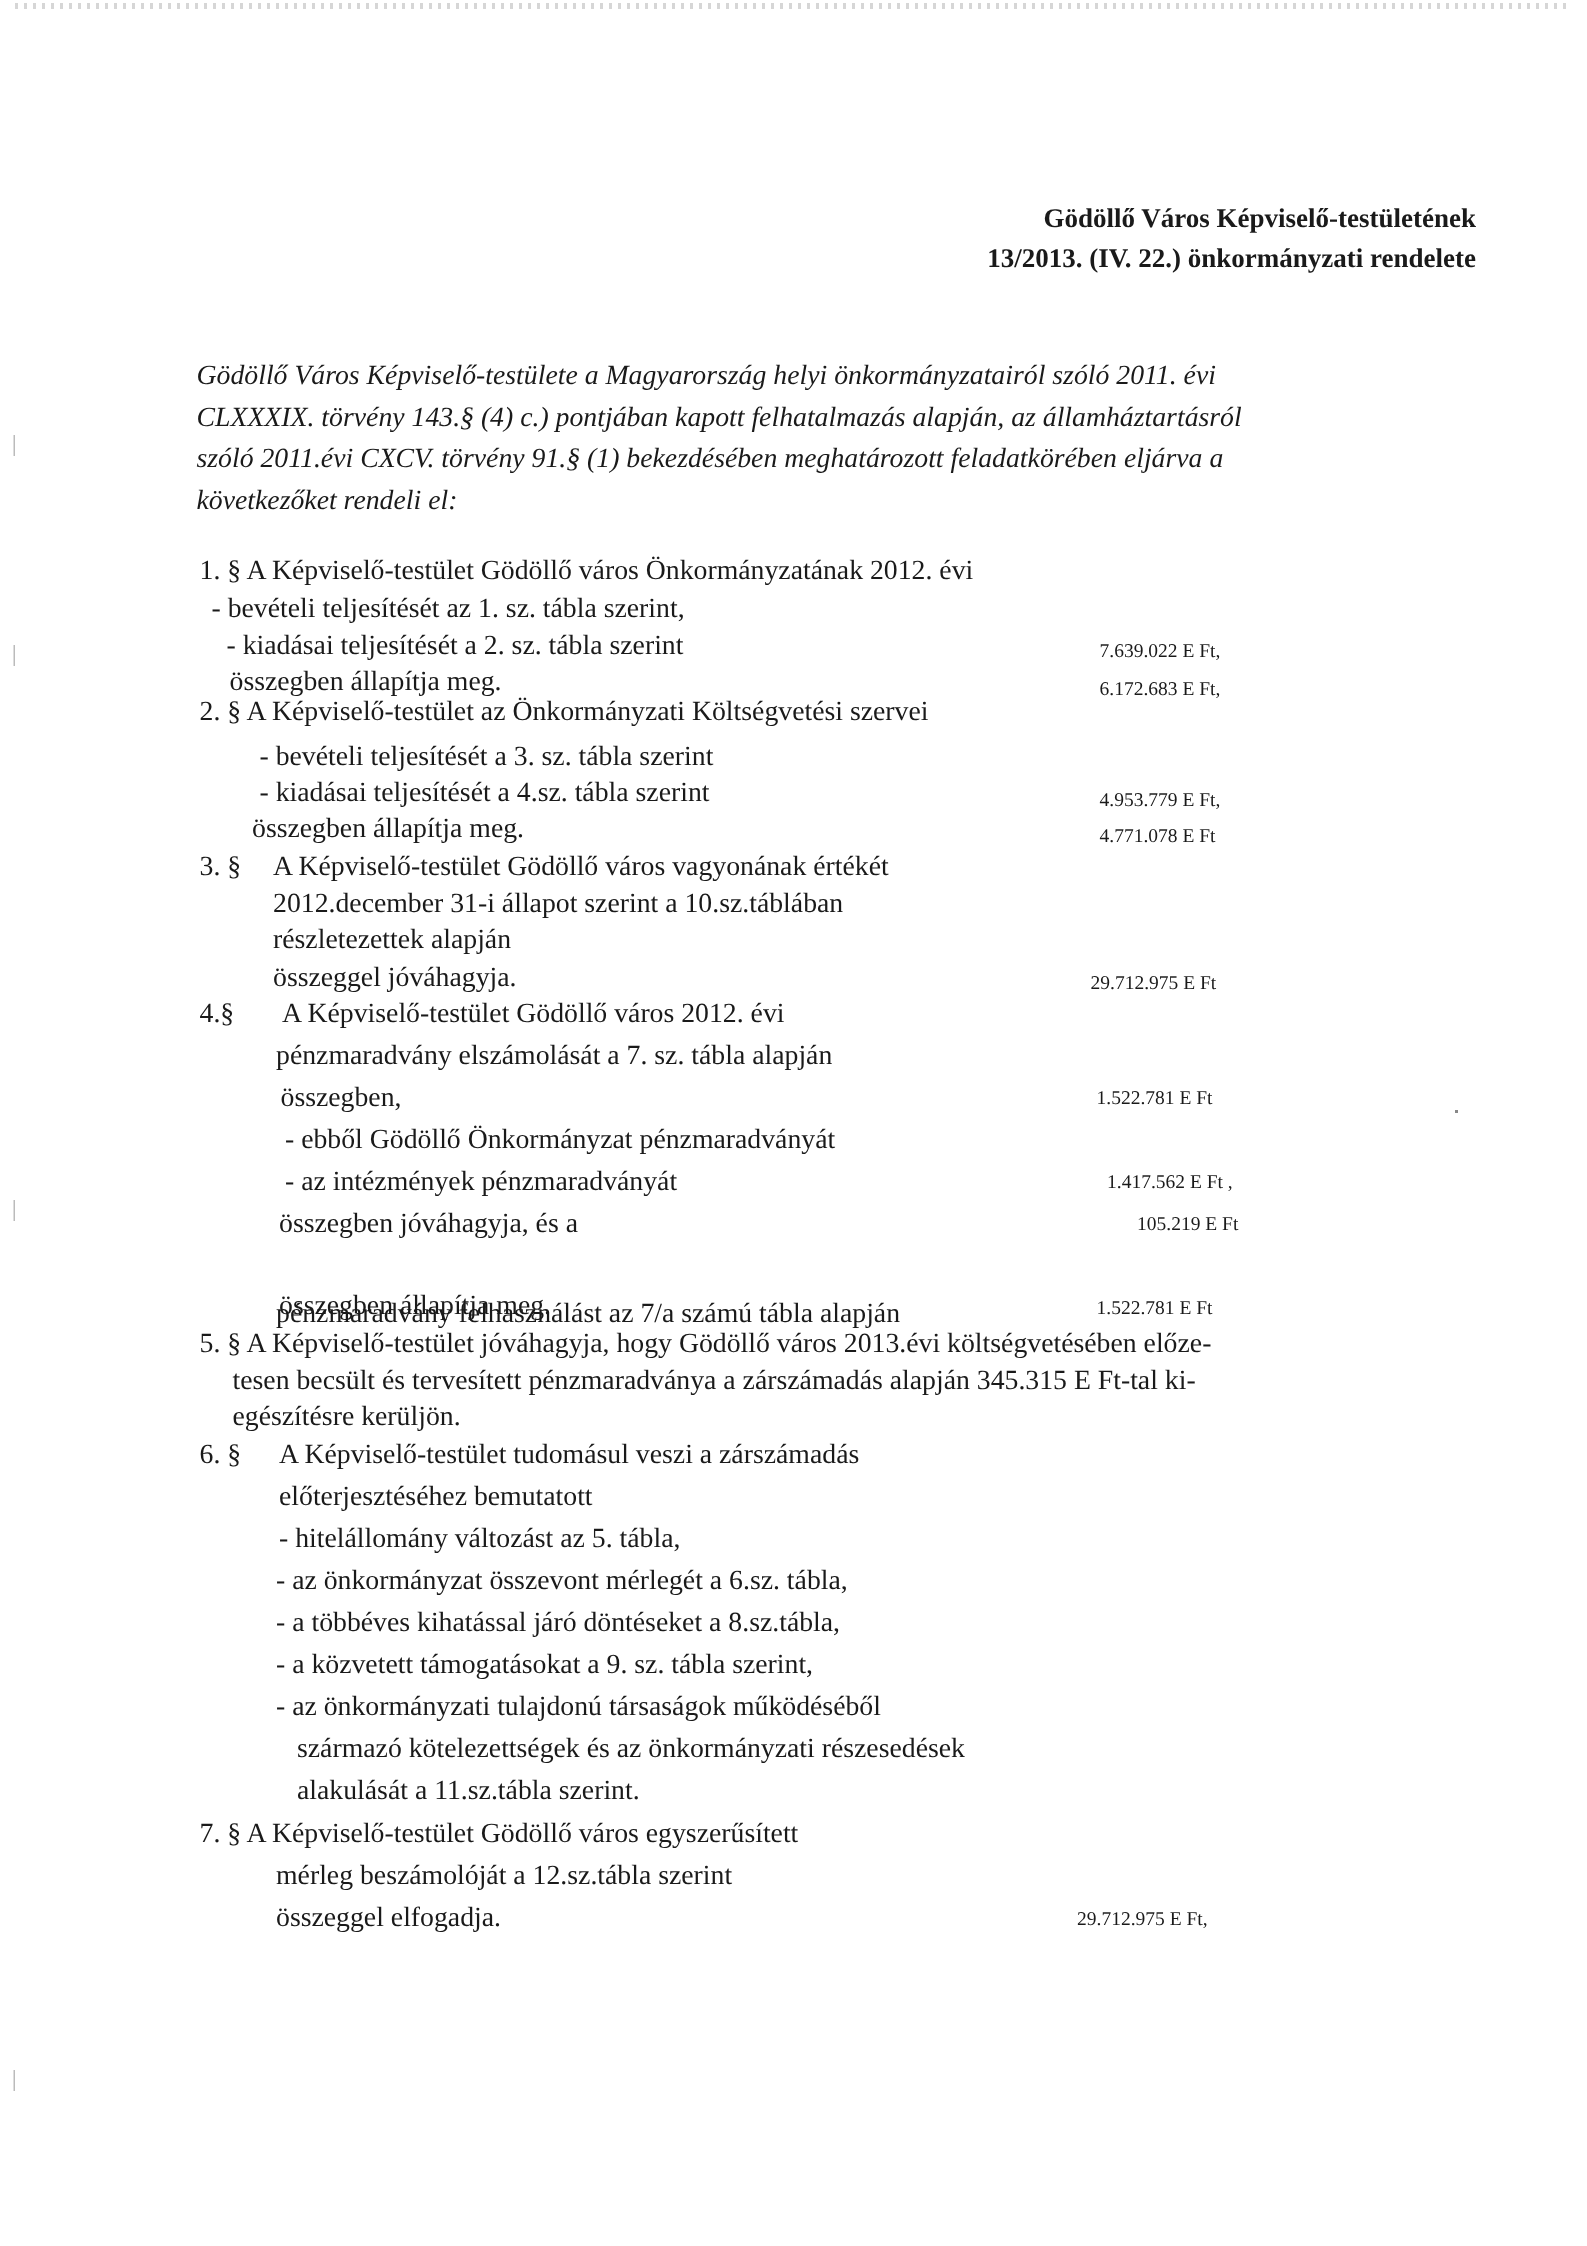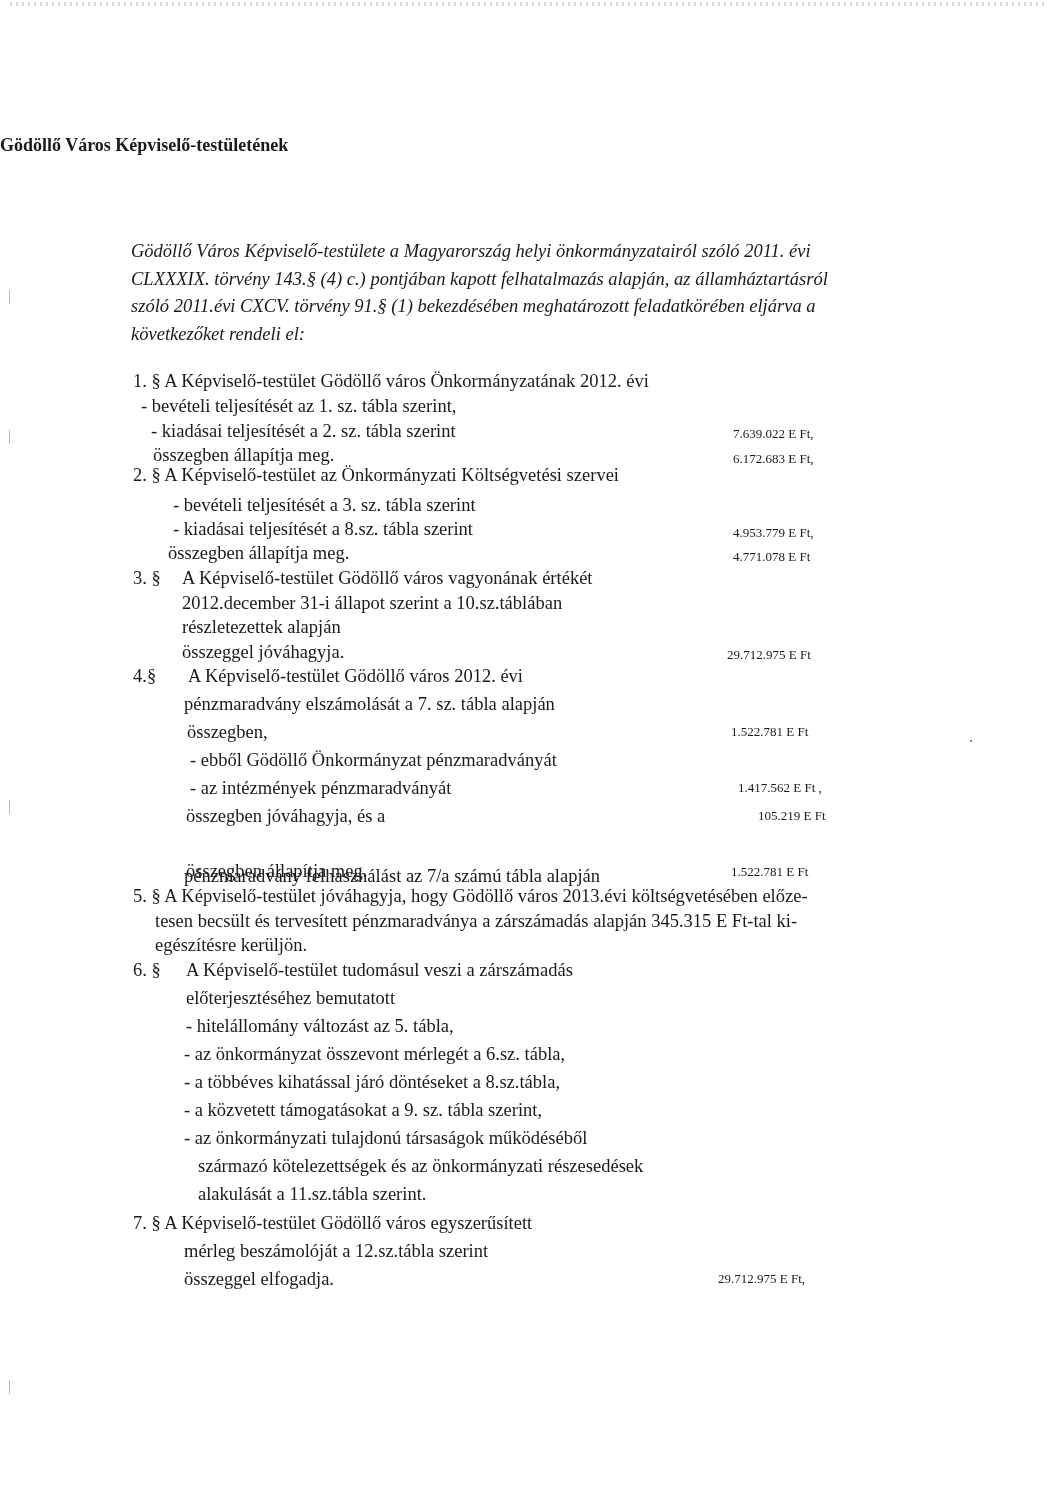--- a/index.html
+++ b/index.html
@@ -1,60 +1,61 @@
 <!DOCTYPE html>
 <html><head>
 <meta charset="utf-8">
 <style>
   html, body { margin: 0; padding: 0; background: #ffffff; }
   body { width: 1058px; height: 1497px; position: relative; overflow: hidden;
          font-family: "Liberation Serif", "DejaVu Serif", serif; color: #1a1a1a; }
   .fax-header { position: absolute; left: 10px; right: 10px; top: 2px; height: 4px;
     background-image: repeating-linear-gradient(90deg, #bbb 0 2px, transparent 2px 6px); opacity: .6; }
-  .title { position: absolute; left: 0; width: 984px; top: 132px; text-align: left;
+  .title { position: absolute; left: 0; width: 984px; top: 132px; text-align: right;
     font-weight: bold; font-size: 18px; line-height: 27px; }
   .line { position: absolute; font-size: 18.5px; line-height: 24px; white-space: nowrap; }
   .amt { position: absolute; font-size: 13px; line-height: 24px; white-space: nowrap; margin-top: 28px; }
   .intro { position: absolute; left: 131px; top: 238px; width: 812px; font-size: 18.5px; line-height: 27.5px; text-align: justify; font-style: italic; }
   .intro span { display: block; white-space: nowrap; }
   .tick { position: absolute; left: 9px; width: 1px; height: 14px; background: #bbb; }
   .dot { position: absolute; width: 2px; height: 2px; background: #888; }
 </style>
 </head>
 <body>
 
 <div class="fax-header"></div>
 <div class="tick" style="top:290px"></div>
 <div class="tick" style="top:430px"></div>
 <div class="tick" style="top:800px"></div>
 <div class="tick" style="top:1380px"></div>
 <div class="dot" style="left:970px;top:740px"></div>
 
 <div class="title">
   <div>Gödöllő Város Képviselő-testületének</div>
+  <div>13/2013. (IV. 22.) önkormányzati rendelete</div>
 </div>
 
 <div class="intro">
   <span>Gödöllő Város Képviselő-testülete a Magyarország helyi önkormányzatairól szóló 2011. évi</span>
   <span>CLXXXIX. törvény 143.§ (4) c.) pontjában kapott felhatalmazás alapján, az államháztartásról</span>
   <span>szóló 2011.évi CXCV. törvény 91.§ (1) bekezdésében meghatározott feladatkörében eljárva a</span>
   <span>következőket rendeli el:</span>
 </div>
 
 <div class="line" style="left:133px;top:369px">1. § A Képviselő-testület Gödöllő város Önkormányzatának 2012. évi</div>
 <div class="line" style="left:141px;top:394px">- bevételi teljesítését az 1. sz. tábla szerint,</div>
 <div class="amt" style="left:733px;top:394px">7.639.022 E Ft,</div>
 <div class="line" style="left:151px;top:419px">- kiadásai  teljesítését a 2. sz. tábla szerint</div>
 <div class="amt" style="left:733px;top:419px">6.172.683 E Ft,</div>
 <div class="line" style="left:153px;top:443px">összegben  állapítja meg.</div>
 
 <div class="line" style="left:133px;top:463px">2. § A Képviselő-testület  az Önkormányzati  Költségvetési szervei</div>
 <div class="line" style="left:173px;top:493px">- bevételi teljesítését a 3. sz. tábla szerint</div>
 <div class="amt" style="left:733px;top:493px">4.953.779 E Ft,</div>
-<div class="line" style="left:173px;top:517px">- kiadásai  teljesítését a 8.sz. tábla szerint</div>
+<div class="line" style="left:173px;top:517px">- kiadásai  teljesítését a 4.sz. tábla szerint</div>
 <div class="amt" style="left:733px;top:517px">4.771.078 E Ft</div>
 <div class="line" style="left:168px;top:541px">összegben  állapítja meg.</div>
 
 <div class="line" style="left:133px;top:566px">3. §</div>
 <div class="line" style="left:182px;top:566px">A Képviselő-testület Gödöllő város  vagyonának  értékét</div>
 <div class="line" style="left:182px;top:591px">2012.december 31-i állapot szerint  a 10.sz.táblában</div>
 <div class="line" style="left:182px;top:615px">részletezettek  alapján</div>
 <div class="amt" style="left:727px;top:615px">29.712.975 E Ft</div>
 <div class="line" style="left:182px;top:640px">összeggel  jóváhagyja.</div>
 

